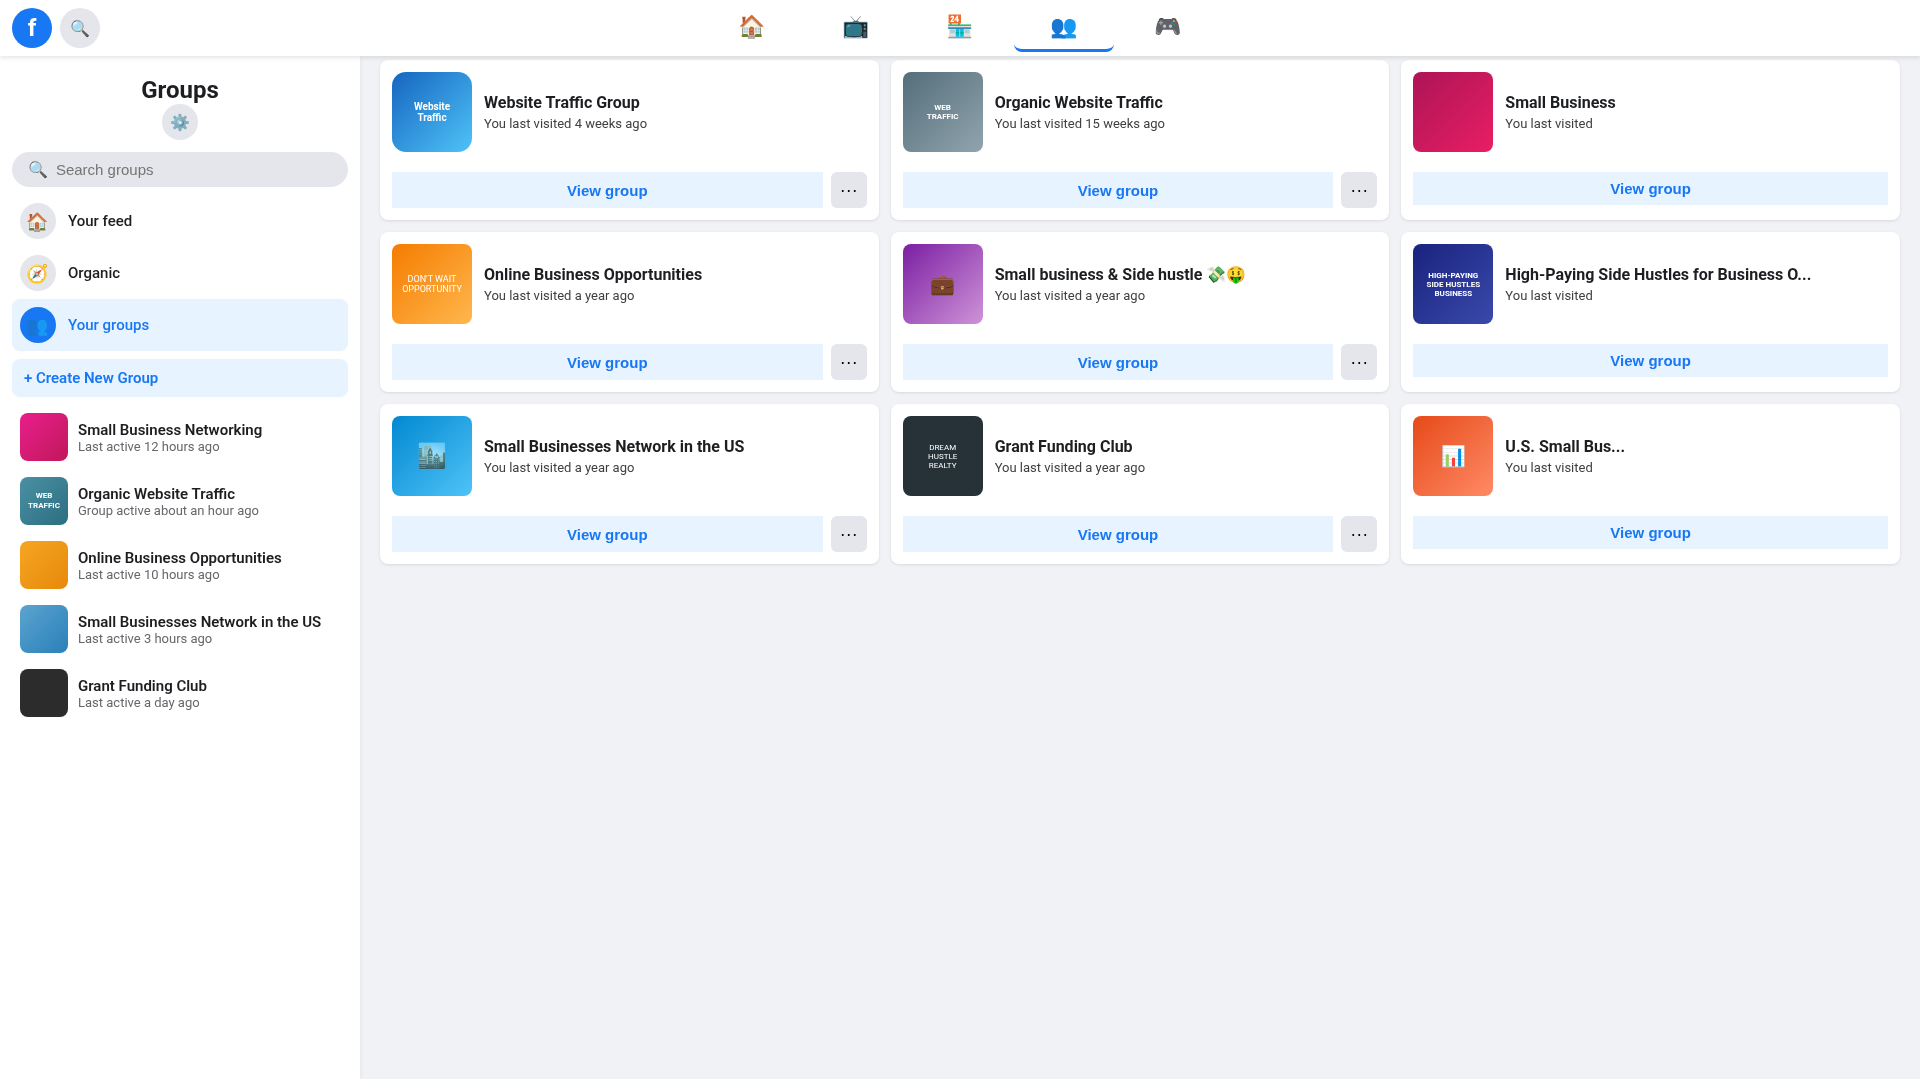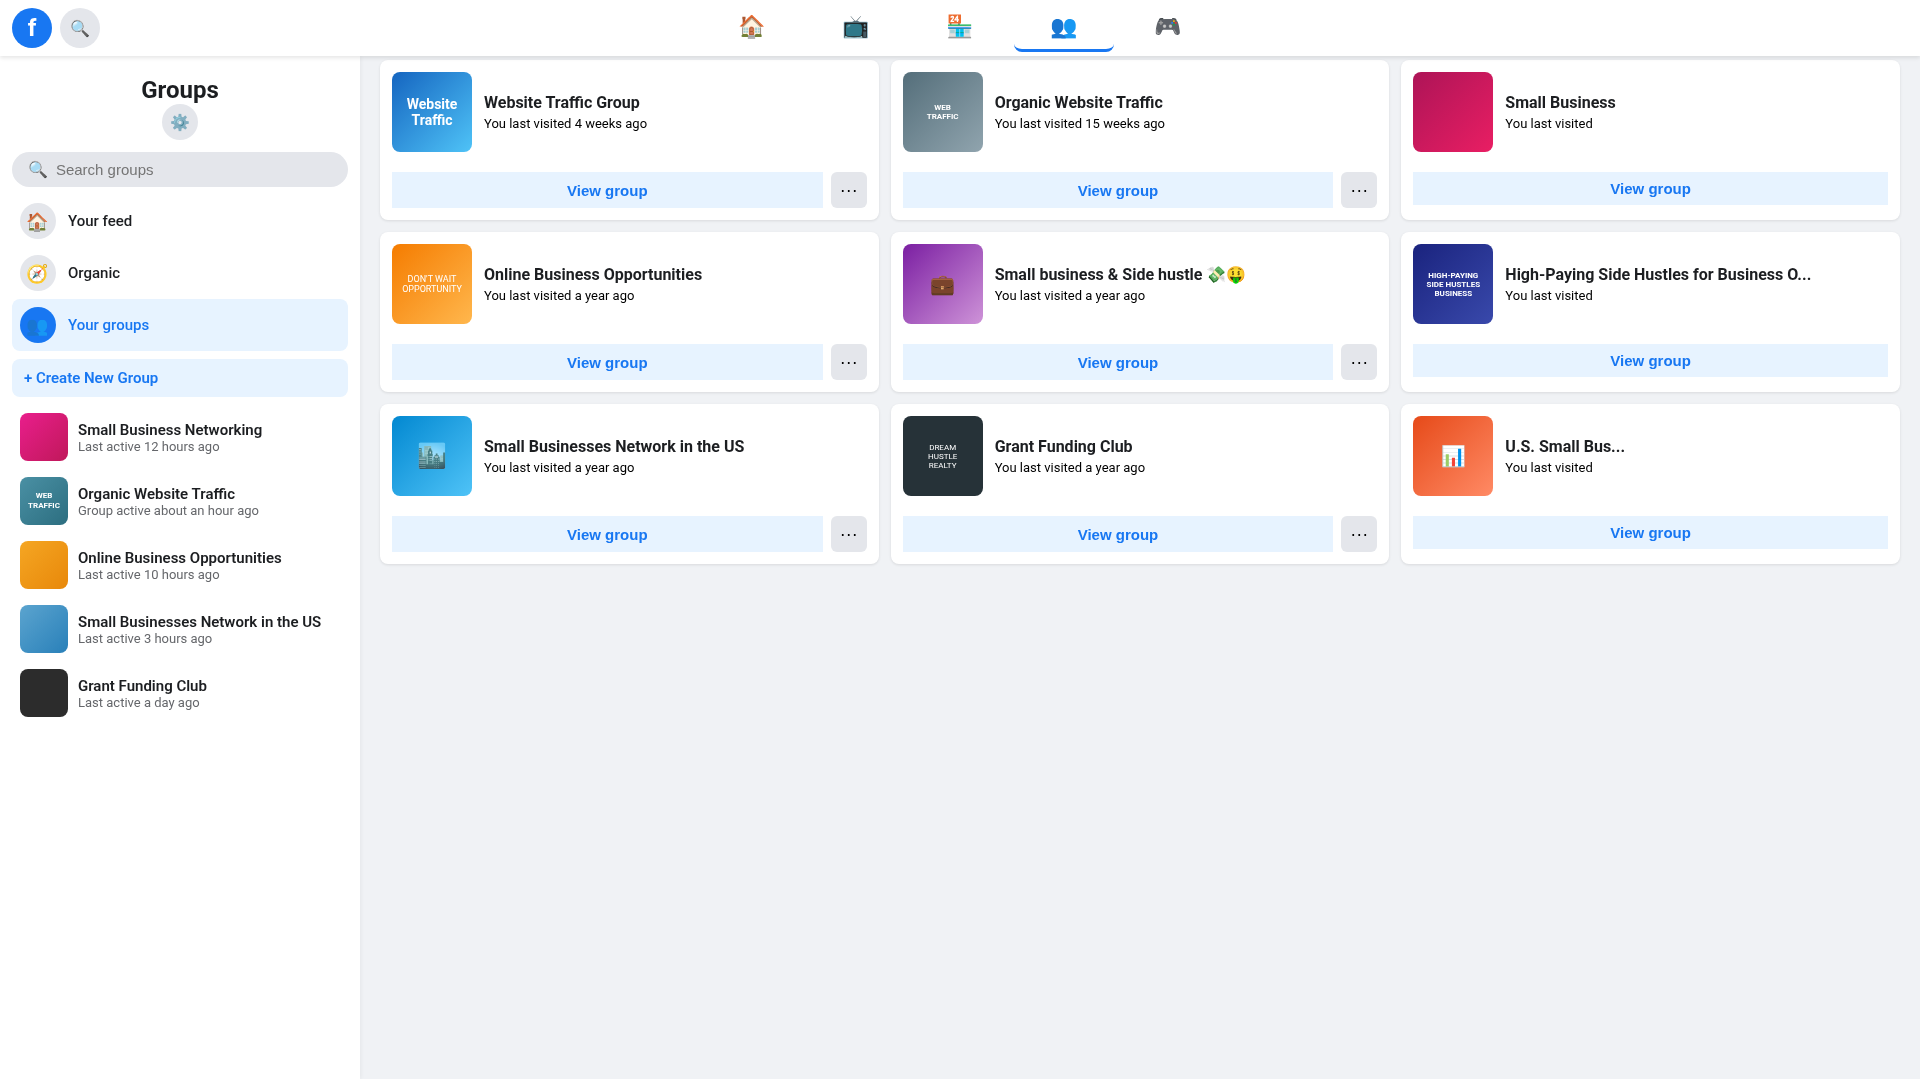--- a/index.html
+++ b/index.html
@@ -52,21 +52,21 @@
     
     .main-content { margin-left: 360px; flex: 1; padding: 20px; }
     .page-heading { font-size: 20px; font-weight: 700; margin-bottom: 16px; color: #1c1e21; }
 
     
     .groups-grid { display: grid; grid-template-columns: repeat(3, 1fr); gap: 12px; }
     .group-card { background: #fff; border-radius: 8px; overflow: hidden; box-shadow: 0 1px 3px rgba(0,0,0,0.1); }
     .group-card-top { display: flex; align-items: center; gap: 12px; padding: 12px; }
     .group-card-img { width: 80px; height: 80px; border-radius: 8px; overflow: hidden; flex-shrink: 0; }
     .group-card-details .group-name { font-size: 16px; font-weight: 700; }
-    .group-card-details .group-last { font-size: 13px; color: #000000; margin-top: 4px; }
+    .group-card-details .group-last { font-size: 13px; color: #404040; margin-top: 4px; }
     .group-card-actions { display: flex; gap: 8px; padding: 8px 12px 12px; }
     .view-group-btn { flex: 1; background: #e7f3ff; color: #1877f2; border: none; border-radius: 0; padding: 8px; font-size: 15px; font-weight: 600; cursor: pointer; }
     .more-btn { width: 36px; height: 36px; background: #e4e6eb; border: none; border-radius: 6px; cursor: pointer; font-size: 18px; display: flex; align-items: center; justify-content: center; }
 
     
     .card-img-wt { background: linear-gradient(135deg, #1565c0, #4fc3f7); display: flex; align-items: center; justify-content: center; color: #fff; font-size: 9px; text-align: center; font-weight: bold; width: 100%; height: 100%; }
     .card-img-owt { background: linear-gradient(135deg, #546e7a, #90a4ae); display: flex; align-items: center; justify-content: center; color: #fff; font-size: 8px; text-align: center; font-weight: bold; width: 100%; height: 100%; padding: 4px; }
     .card-img-sbiz { background: linear-gradient(135deg, #ad1457, #e91e63); width: 100%; height: 100%; }
     .card-img-obo { background: linear-gradient(135deg, #f57c00, #ffb74d); display: flex; align-items: center; justify-content: center; width: 100%; height: 100%; }
     .card-img-sbs { background: linear-gradient(135deg, #7b1fa2, #ce93d8); display: flex; align-items: center; justify-content: center; width: 100%; height: 100%; }
@@ -168,21 +168,21 @@
 </aside>
 
 <main class="main-content">
   <div class="page-heading">All groups you've joined (9)</div>
 
   <div class="groups-grid">
 
     <div class="group-card">
       <div class="group-card-top">
         <div class="group-card-img">
-          <div class="card-img-wt" style="font-size:14px; padding:22px;">Website<br>Traffic</div>
+          <div class="card-img-wt" style="font-size:10px; padding:22px;border-radius:14px;">Website<br>Traffic</div>
         </div>
         <div class="group-card-details">
           <div class="group-name">Website Traffic Group</div>
           <div class="group-last">You last visited 4 weeks ago</div>
         </div>
       </div>
       <div class="group-card-actions">
         <button class="view-group-btn">View group</button>
         <button class="more-btn">···</button>
       </div>

